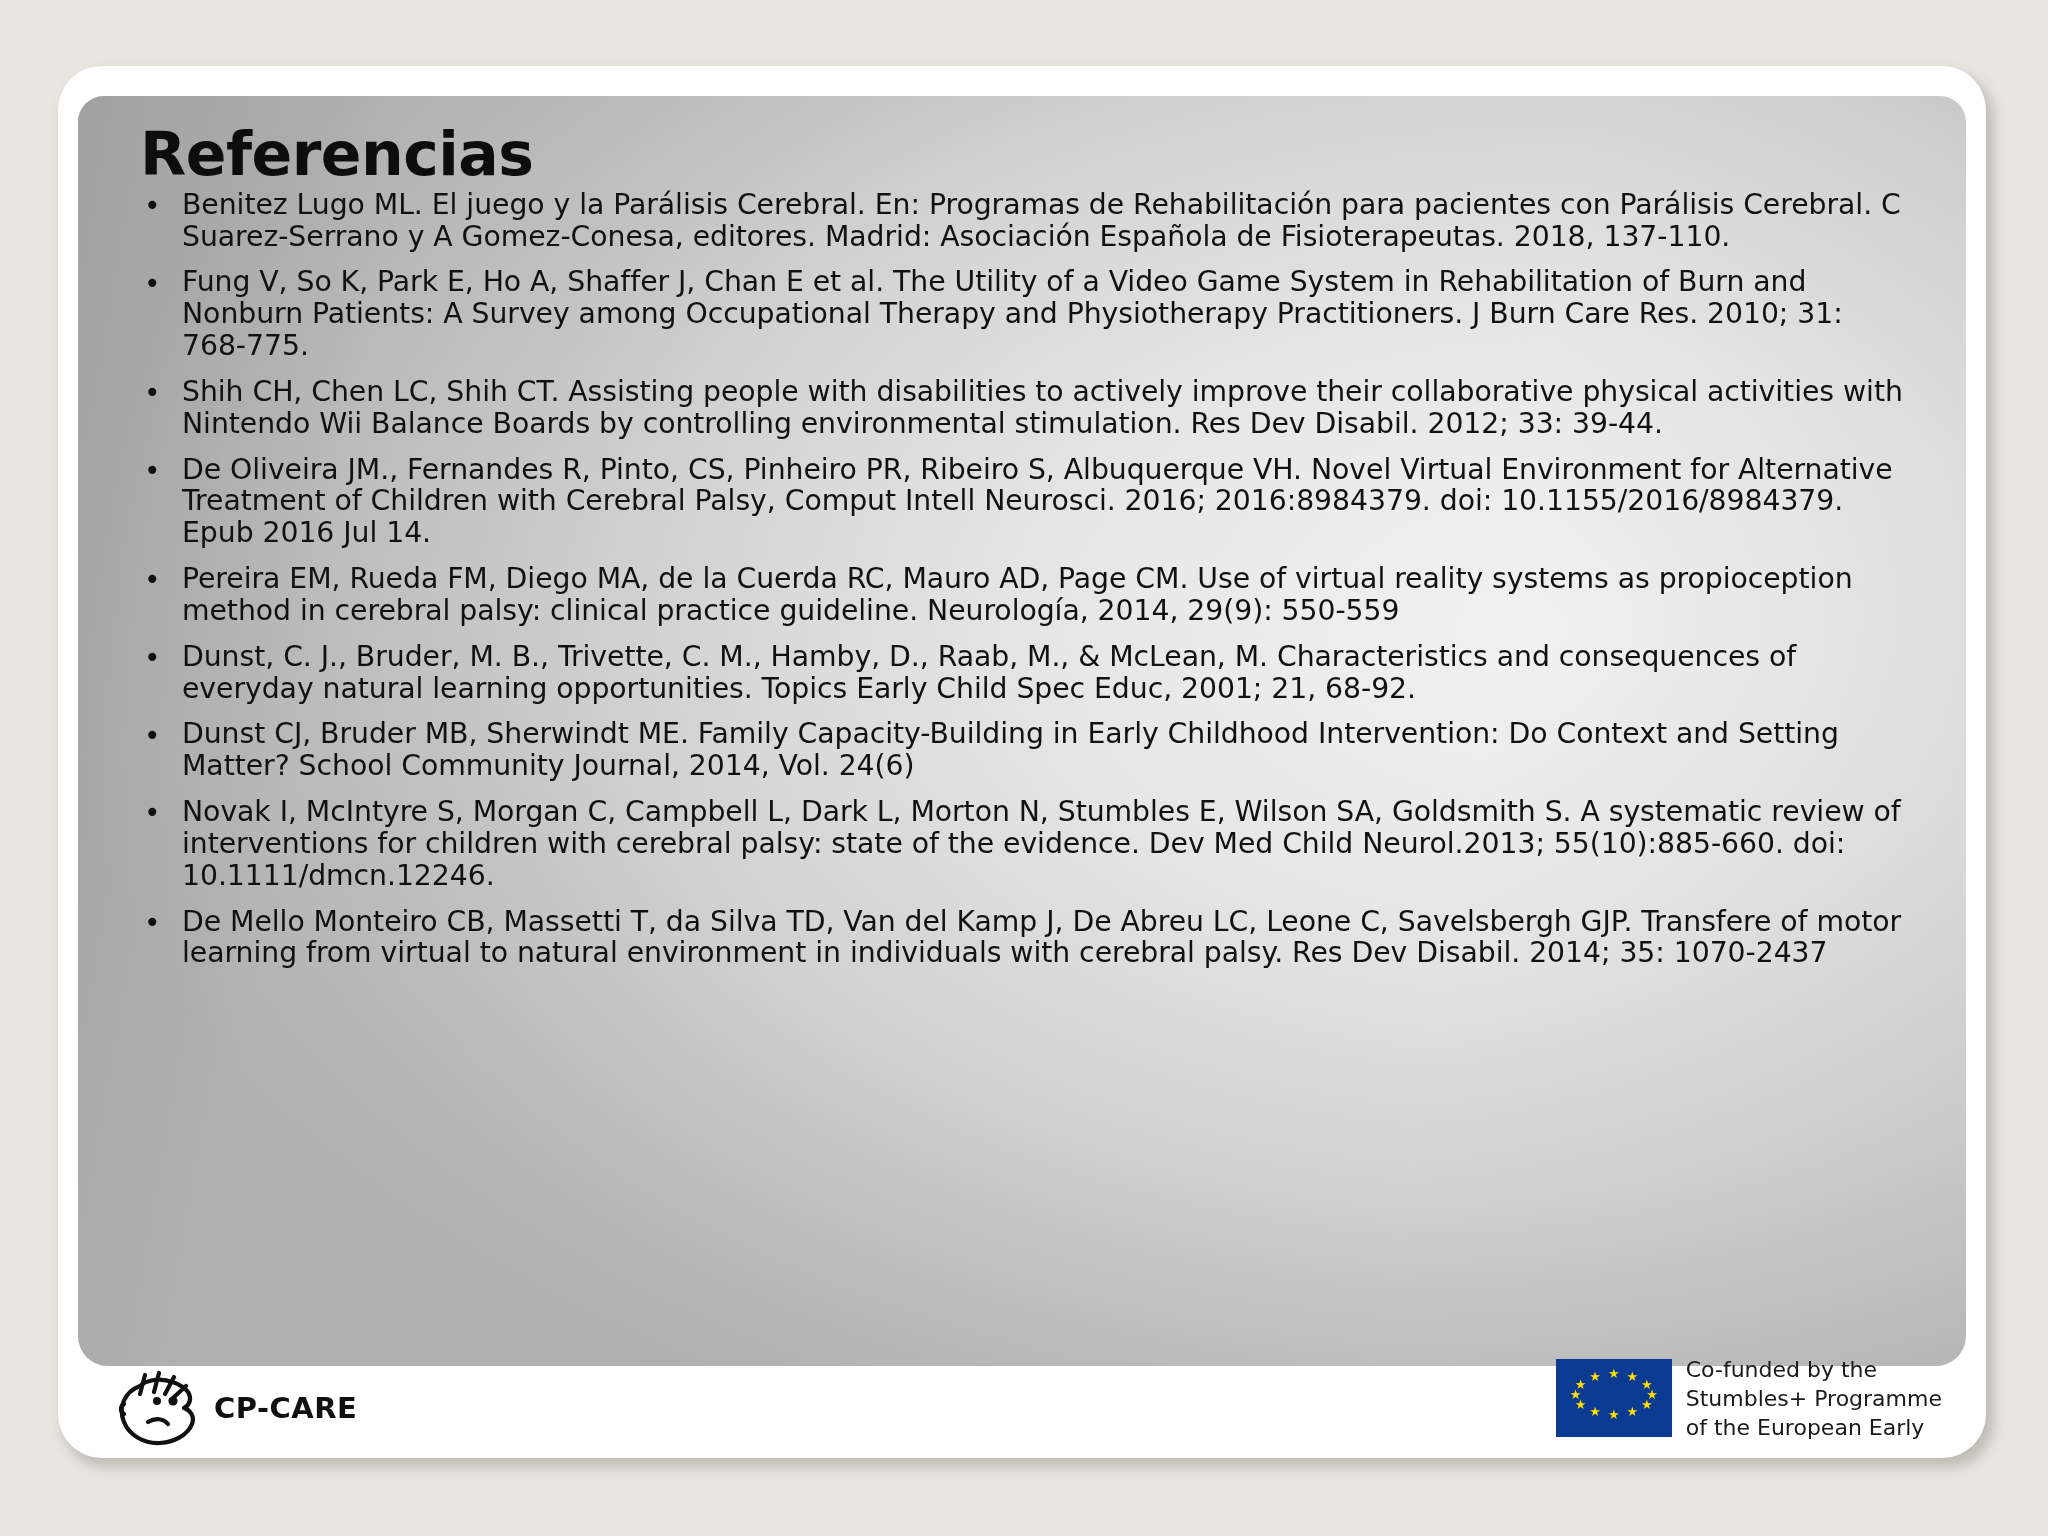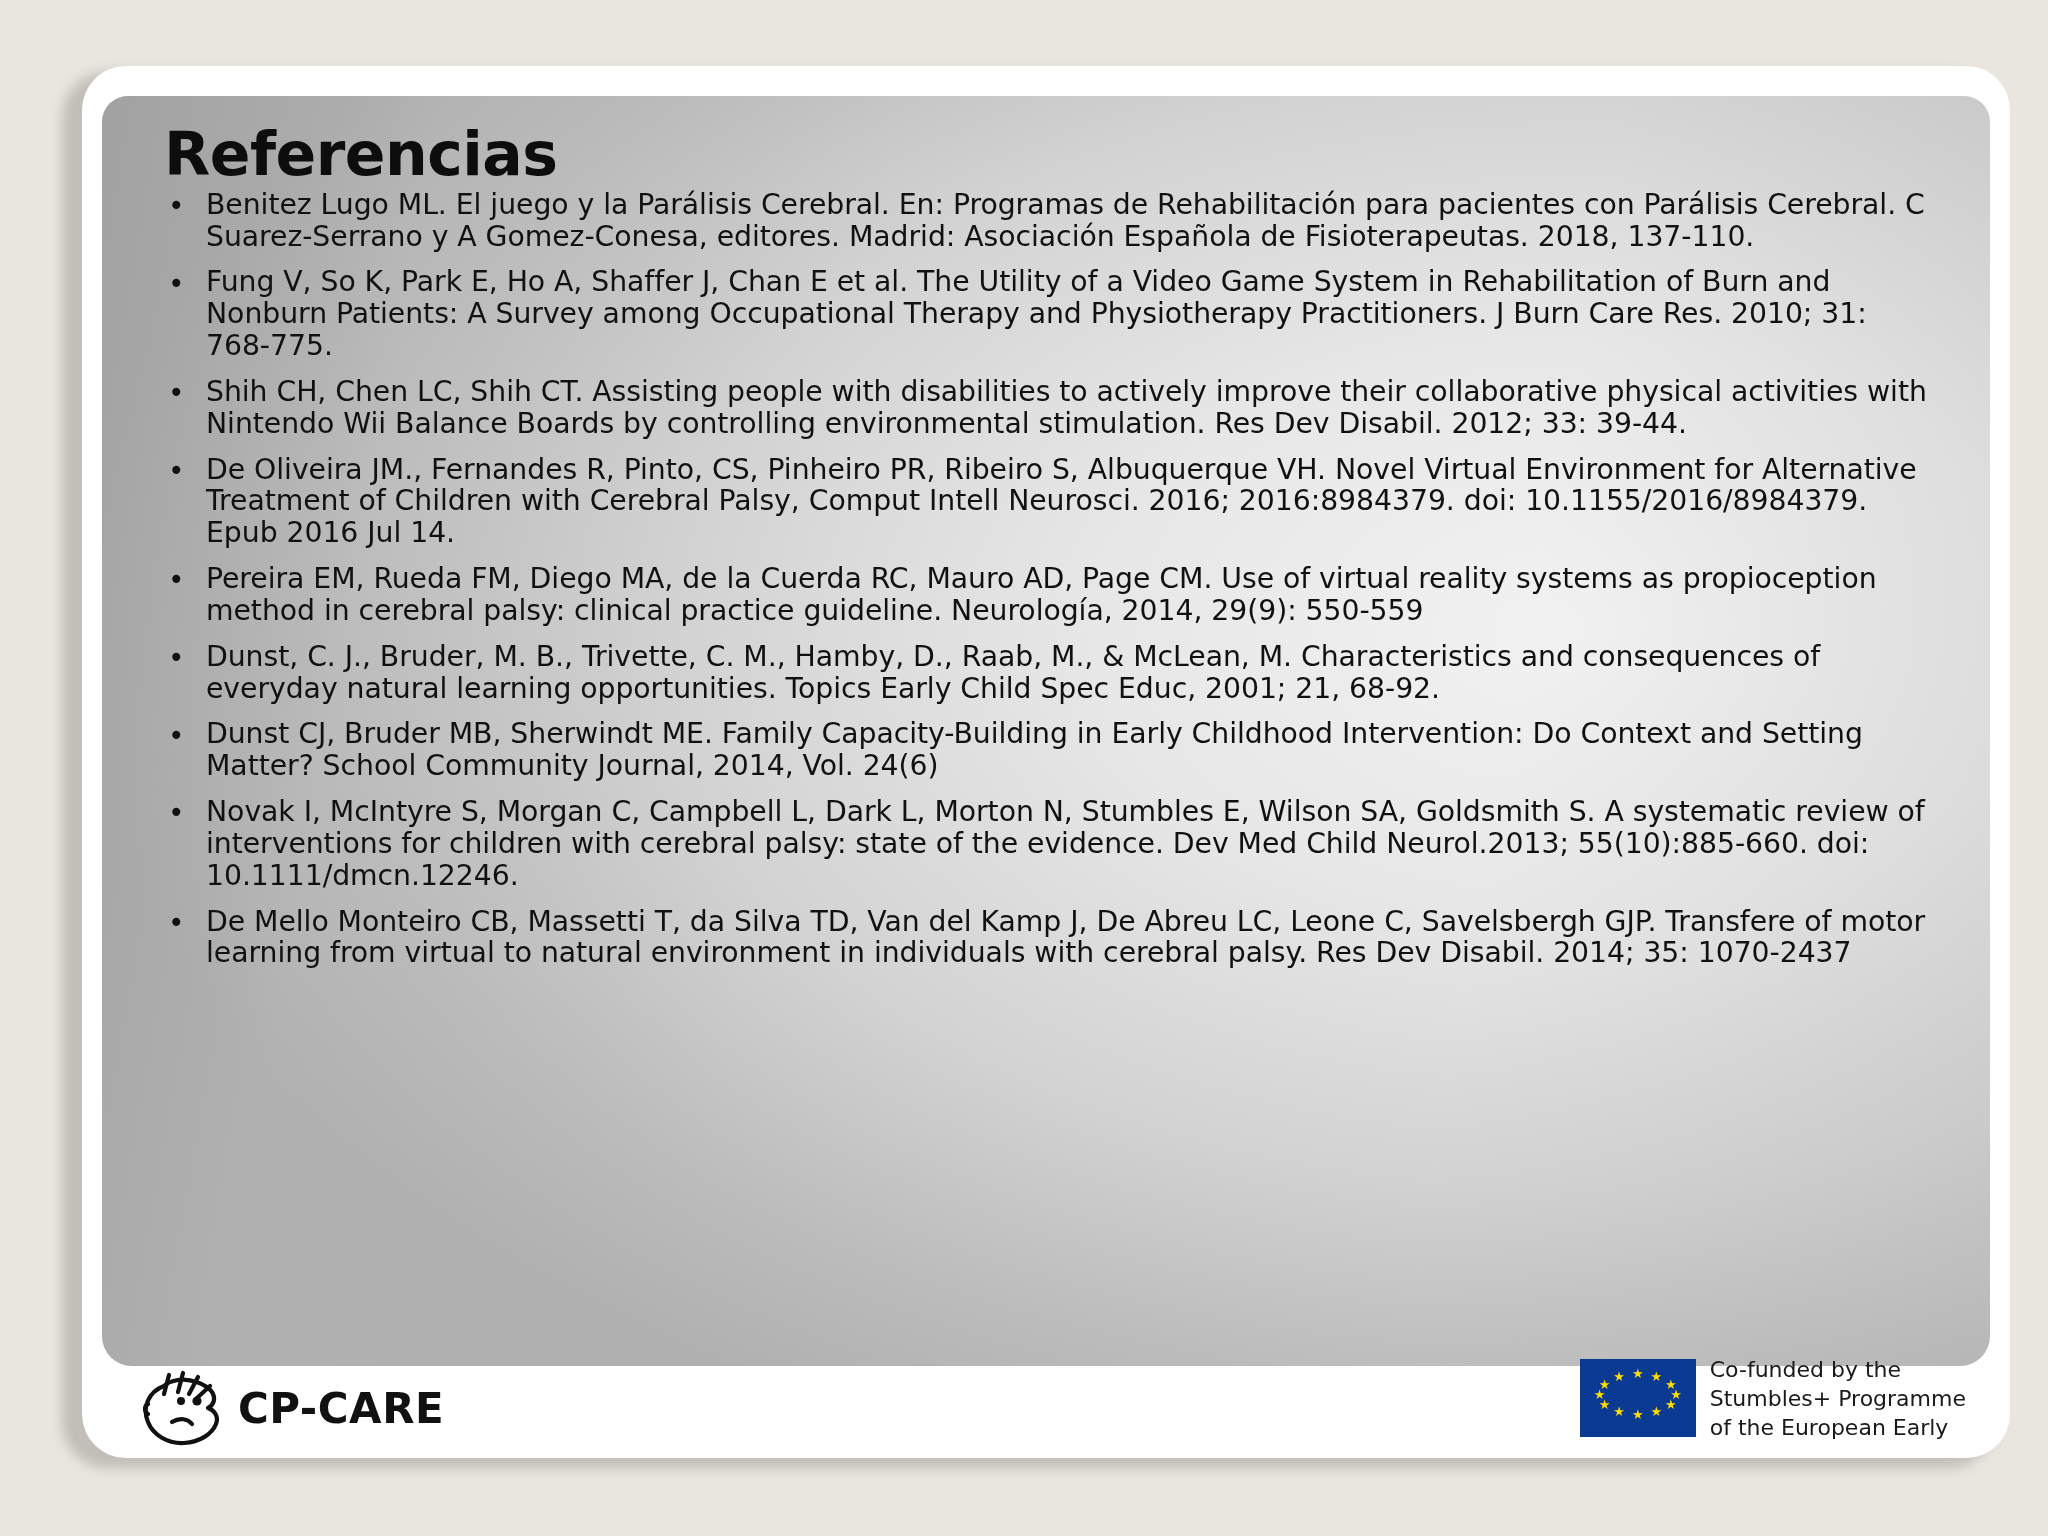--- a/index.html
+++ b/index.html
@@ -28,21 +28,20 @@
   .slide {
     position: absolute;
     left: 58px;
     top: 66px;
     width: 1928px;
     height: 1392px;
     background: #ffffff;
     border-radius: 44px;
     box-sizing: border-box;
     overflow: hidden;
-    margin-left: 24px;
   }
 
   
   .panel {
     position: absolute;
     left: 20px;
     top: 30px;
     width: 1888px;
     height: 1270px;
     border-radius: 26px 26px 30px 30px;
@@ -109,21 +108,21 @@
   .cp-care-logo {
     position: absolute;
     left: 52px;
     bottom: 6px;
     display: flex;
     align-items: center;
   }
   .cp-care-text {
     font-family: "DejaVu Sans", "Liberation Sans", sans-serif;
     font-weight: bold;
-    font-size: 42px;
+    font-size: 29px;
     letter-spacing: 0.5px;
     color: #111;
     margin-left: -8px;
   }
   .eu-block {
     position: absolute;
     right: 44px;
     bottom: 16px;
     display: flex;
     align-items: center;

